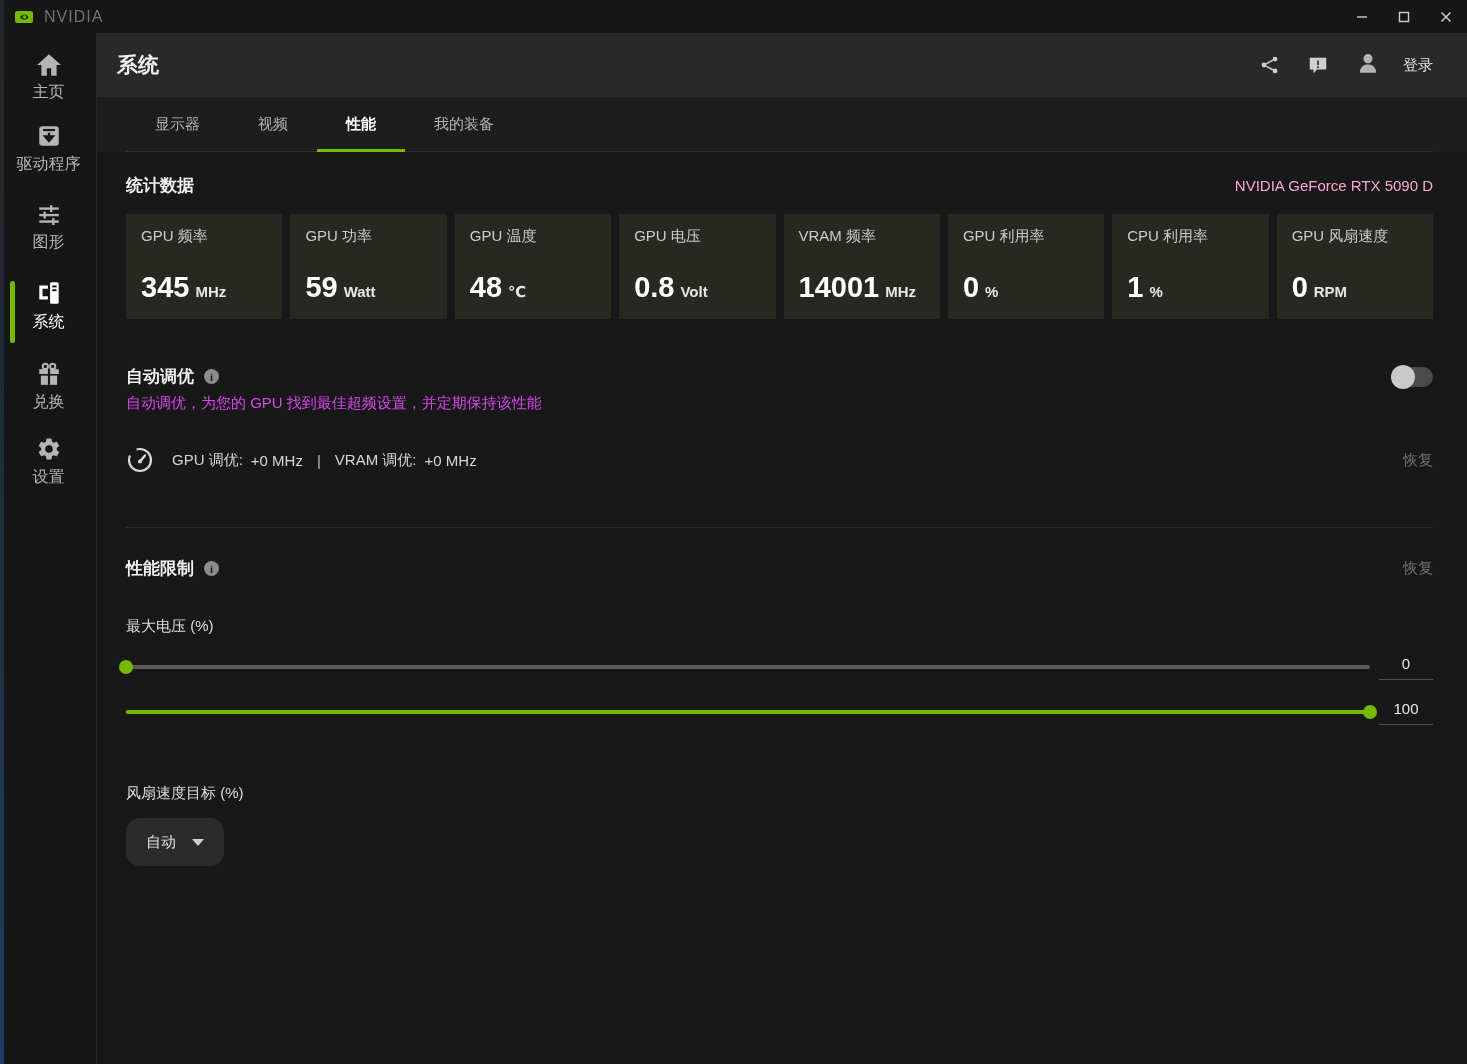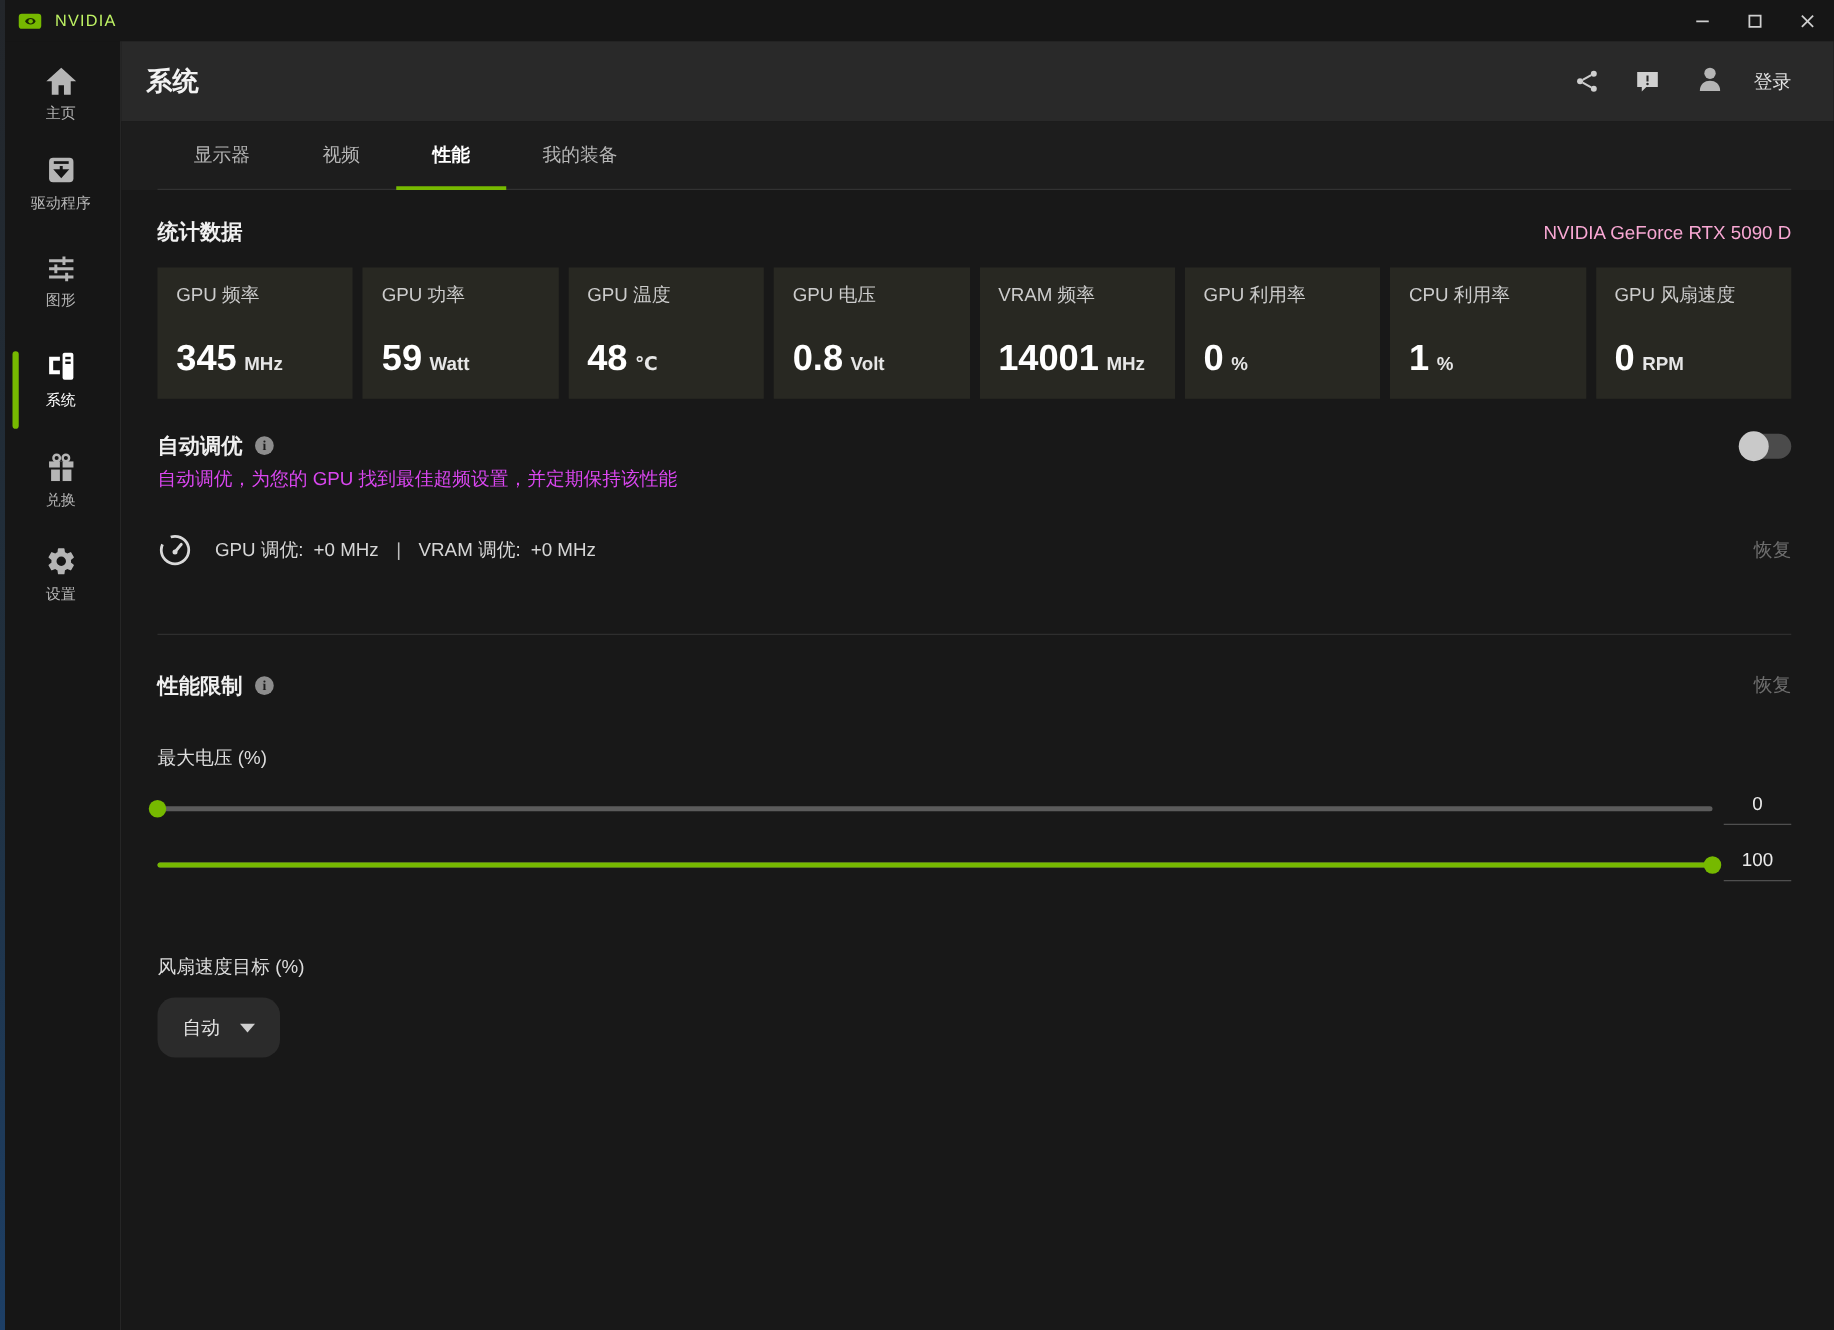--- a/index.html
+++ b/index.html
@@ -7,30 +7,30 @@
   body {
     background:#181818;
     font-family:"Liberation Sans","DejaVu Sans",sans-serif;
     color:#e8e8e8;
     position:relative;
     --accent:#76b900;
   }
   
   .titlebar { position:absolute; top:0; left:0; right:0; height:33px; background:#161616; display:flex; align-items:center; }
   .titlebar .logo { margin-left:14px; width:20px; height:14px; display:flex; align-items:center; }
-  .titlebar .appname { margin-left:10px; font-size:13px; color:#bef264; letter-spacing:1px; }
+  .titlebar .appname { margin-left:10px; font-size:16px; color:#737373; letter-spacing:1px; }
   .win-controls { position:absolute; right:0; top:0; height:33px; display:flex; }
   .win-btn { width:42px; height:33px; display:flex; align-items:center; justify-content:center; cursor:default; }
   .win-btn svg { stroke:#cfcfcf; }
   
   .edge-strip { position:absolute; left:0; top:0; width:4px; height:100%; background:linear-gradient(#23262a 0%,#20303f 55%,#1d3f66 100%); z-index:50; pointer-events:none; }
   
   .sidebar { position:absolute; top:33px; left:0; bottom:0; width:97px; background:#161616; border-right:1px solid #262626; }
   .side-item { position:absolute; left:0; width:97px; display:flex; flex-direction:column; align-items:center; gap:5px; color:#b5b5b5; cursor:pointer; }
-  .side-item .lbl { font-size:12px; }
+  .side-item .lbl { font-size:16px; }
   .side-item svg { display:block; }
   .side-item.active { color:#ffffff; }
   .active-bar { position:absolute; left:10px; width:5px; border-radius:3px; background:var(--accent); }
   
   .header-band { position:absolute; top:33px; left:97px; right:0; height:64px; background:#292929; display:flex; align-items:center; }
   .page-title { margin-left:20px; font-size:21px; font-weight:bold; color:#f2f2f2; }
   .header-actions { margin-left:auto; margin-right:34px; display:flex; align-items:center; gap:26px; }
   .icon-btn { display:flex; align-items:center; justify-content:center; cursor:pointer; color:#cfcfcf; }
   .login { display:flex; align-items:center; gap:22px; cursor:pointer; }
   .login .lbl { font-size:15px; color:#e2e2e2; }
@@ -47,21 +47,21 @@
   .gpu-name { font-size:15px; color:#f9a8d4; }
   .cards { margin-top:17px; display:flex; gap:8px; }
   .card { flex:1; height:105px; background:#282822; padding:13px 15px 15px 15px; display:flex; flex-direction:column; justify-content:space-between; }
   .card .c-label { font-size:15px; color:#cccccc; white-space:nowrap; }
   .card .c-value { display:flex; align-items:baseline; gap:6px; white-space:nowrap; }
   .card .c-num { font-size:29px; font-weight:bold; color:#ffffff; letter-spacing:0; }
   .card .c-unit { font-size:15px; font-weight:bold; color:#e6e6e6; }
   .heading-row { display:flex; align-items:center; }
   .heading-row .right { margin-left:auto; }
   .info-icon { width:15px; height:15px; border-radius:50%; background:#8d8d8d; color:#1d1d1d; font-size:11px; font-weight:bold; display:inline-flex; align-items:center; justify-content:center; margin-left:10px; font-family:"Liberation Serif","DejaVu Serif",serif; }
-  .auto-tune-head { margin-top:26px; }
+  .auto-tune-head { margin-top:46px; }
   .toggle { position:relative; width:40px; height:20px; border-radius:10px; background:#4b4b4b; cursor:pointer; }
   .toggle .knob { position:absolute; left:-2px; top:-2px; width:24px; height:24px; border-radius:50%; background:#c9c9c9; }
   .desc { margin-top:6px; font-size:15px; color:#d946ef; }
   .tune-row { margin-top:33px; display:flex; align-items:center; height:28px; }
   .tune-row .gauge { color:#d9d9d9; margin-right:18px; display:flex; }
   .tune-text { font-size:15px; color:#d6d6d6; display:flex; align-items:center; gap:8px; }
   .tune-text .sep { margin:0 6px; color:#bdbdbd; }
   .restore { font-size:15px; color:#6e6e6e; cursor:default; }
   .divider { margin-top:53px; height:1px; background:#2e2e2e; }
   .perf-head { margin-top:29px; }

